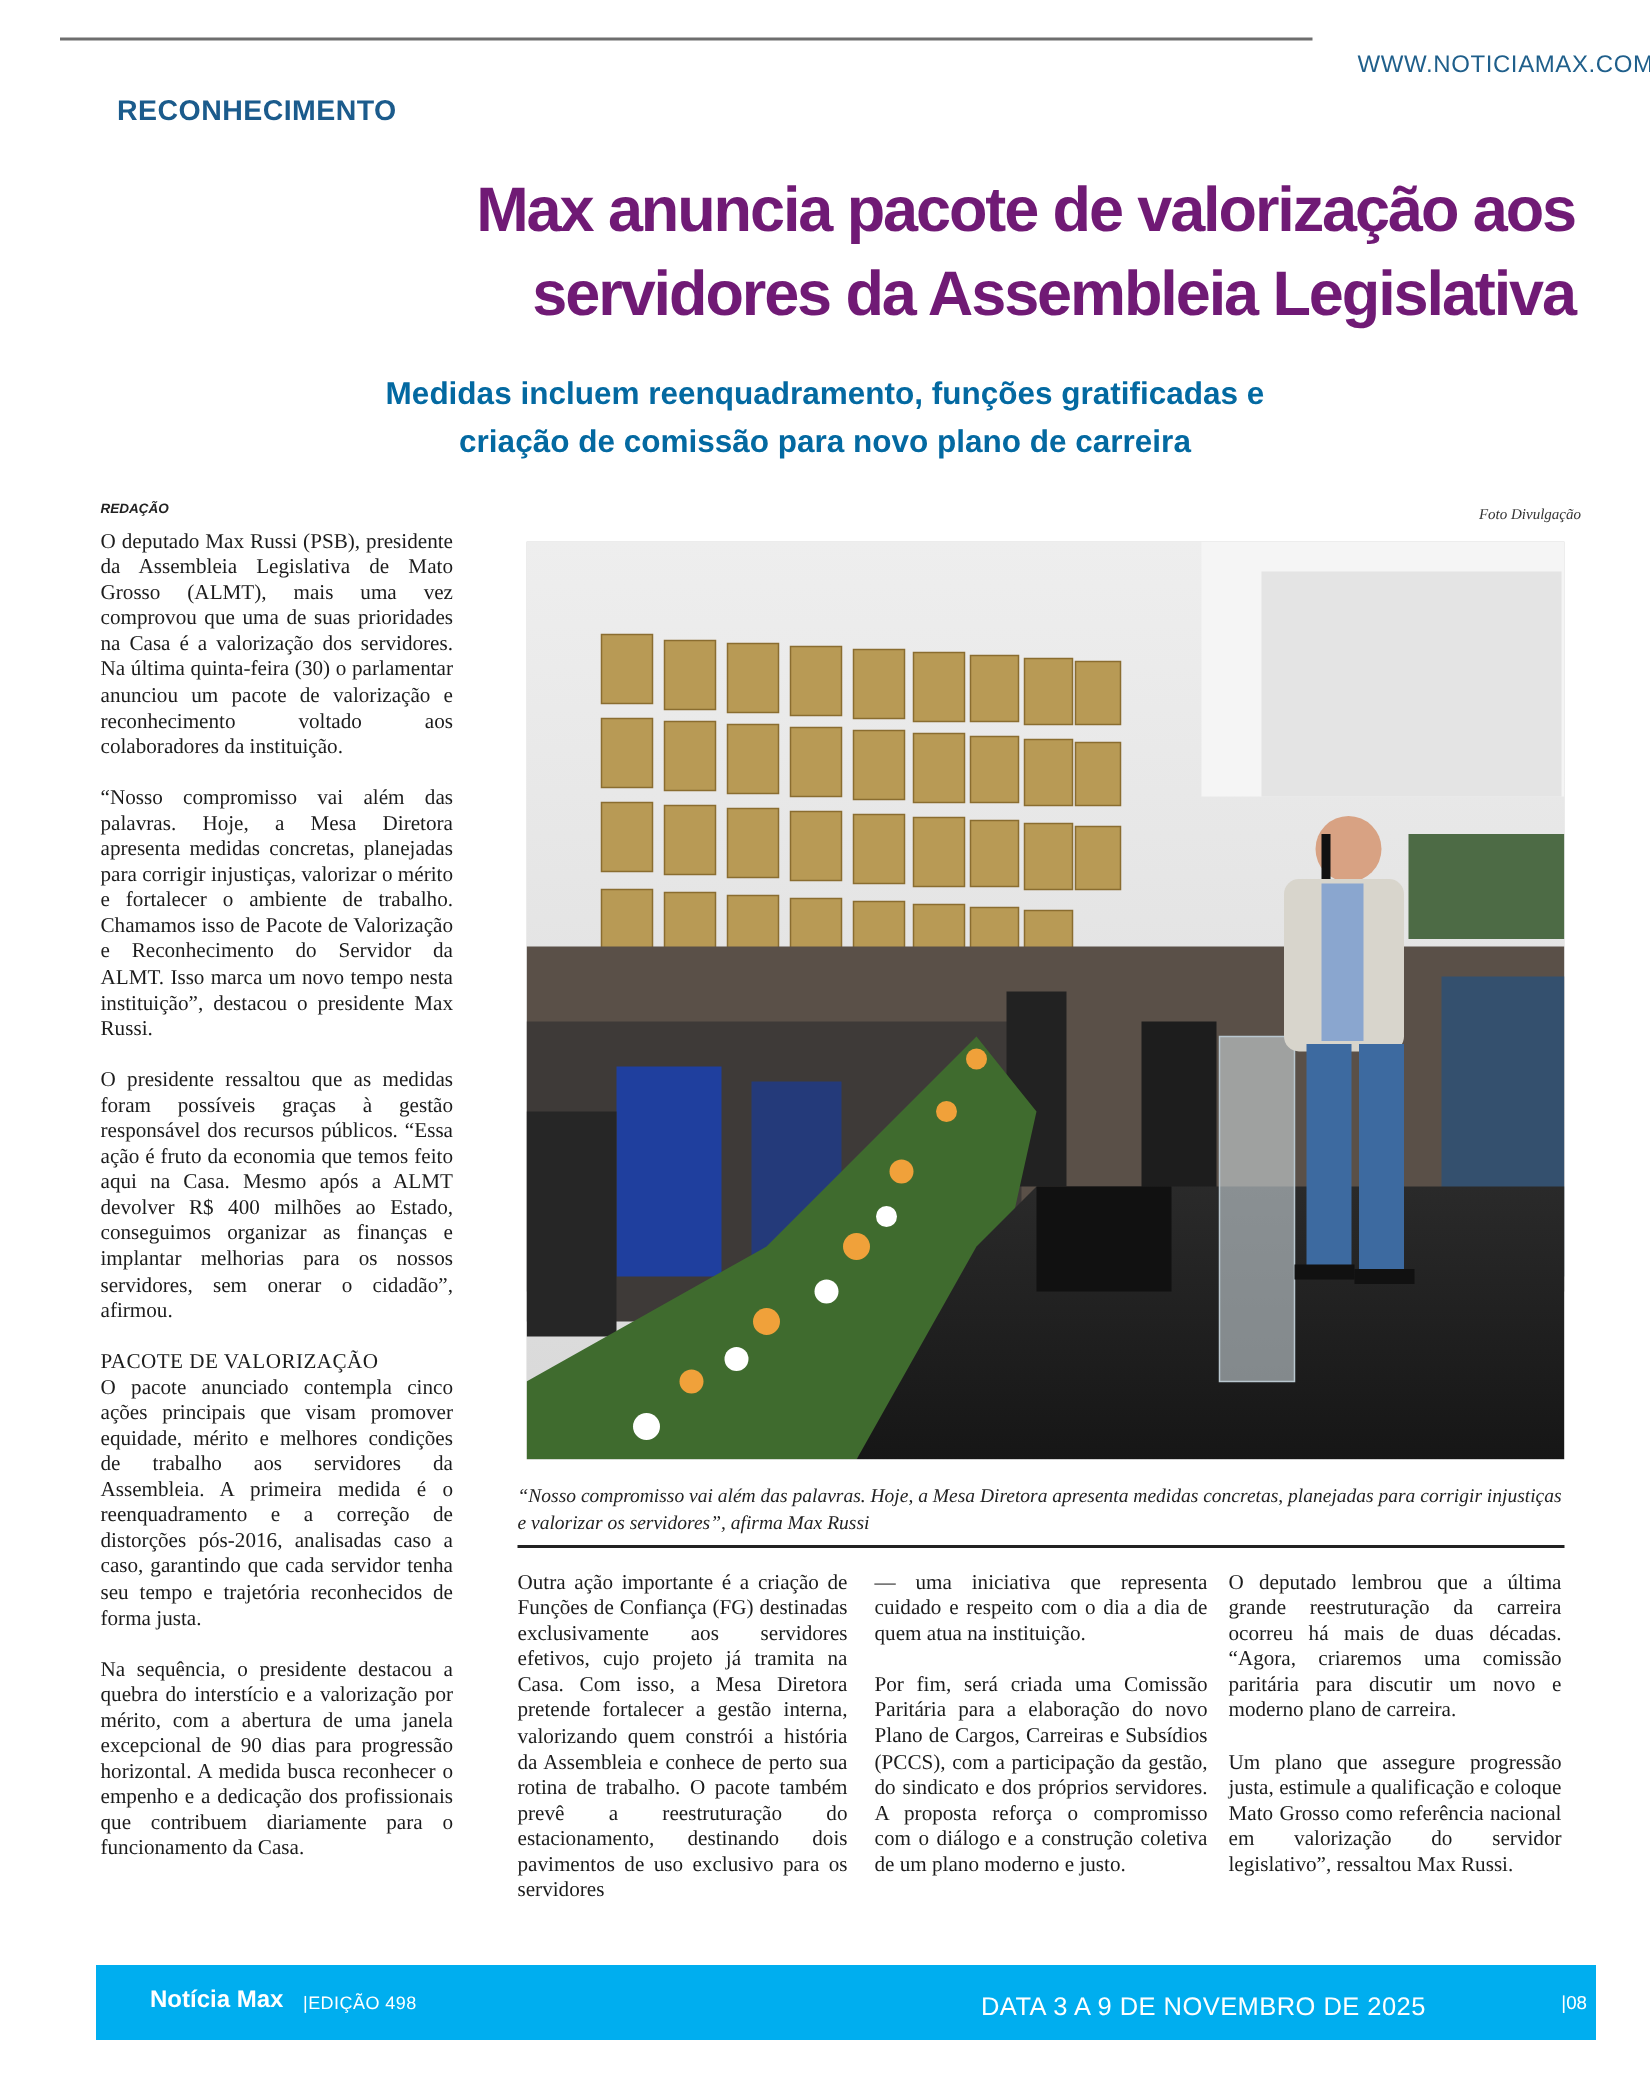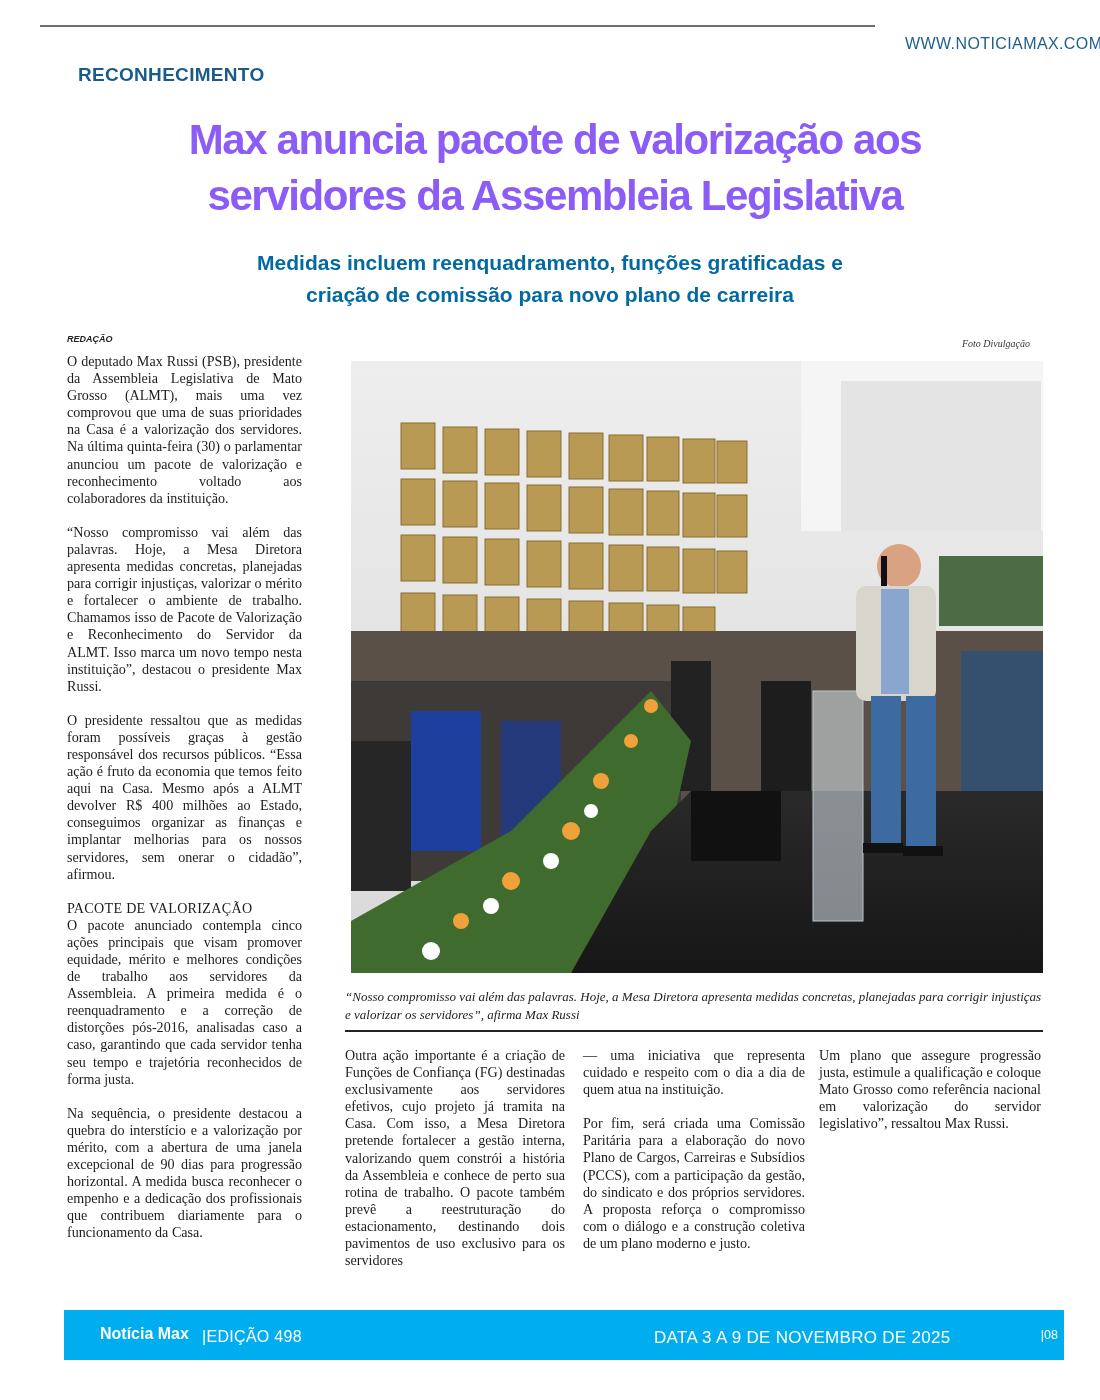--- a/index.html
+++ b/index.html
@@ -4,44 +4,44 @@
   <style>
     * { box-sizing: border-box; margin: 0; padding: 0; }
     html, body { width: 1100px; height: 1400px; background: #ffffff; overflow: hidden; }
     body { position: relative; font-family: "Liberation Serif", serif; color: #1a1a1a; }
 
     .top-rule { position: absolute; left: 40px; top: 25px; width: 835px; height: 2px; background: #6e6e6e; }
     .site-url { position: absolute; left: 882px; top: 35px; font-family: "Liberation Sans", sans-serif; font-size: 16px; letter-spacing: 0.4px; color: #1f5f8b; margin-left: 23px; }
 
     .section-label { position: absolute; left: 78px; top: 64px; font-family: "Liberation Sans", sans-serif; font-weight: bold; font-size: 19px; letter-spacing: 0.3px; color: #1b5b8c; }
 
-    .headline { position: absolute; left: 60px; top: 112px; width: 990px; text-align: center; font-family: "Liberation Sans", sans-serif; font-weight: bold; font-size: 42px; line-height: 56px; letter-spacing: -1.4px; color: #8b5cf6; }
+    .headline { position: absolute; left: 60px; top: 112px; width: 990px; text-align: right; font-family: "Liberation Sans", sans-serif; font-weight: bold; font-size: 42px; line-height: 56px; letter-spacing: -1.4px; color: #701a75; }
     .subheadline { position: absolute; left: 150px; top: 247px; width: 800px; text-align: center; font-family: "Liberation Sans", sans-serif; font-size: 21px; line-height: 32px; color: #0369a1; }
 
     .byline { position: absolute; left: 67px; top: 334px; font-family: "Liberation Sans", sans-serif; font-weight: bold; font-size: 9px; color: #222; font-style: italic; }
-    .photo-credit { position: absolute; right: 70px; top: 338px; font-style: italic; font-size: 10px; color: #333; }
+    .photo-credit { position: absolute; right: 46px; top: 338px; font-style: italic; font-size: 10px; color: #333; }
 
     .col { position: absolute; font-size: 14.1px; line-height: 17.1px; text-align: justify; hyphens: manual; color: #1c1c1c; }
     .col p { margin-bottom: 17px; }
     .col p:last-child { margin-bottom: 15px; }
     .col-left { left: 67px; top: 353px; width: 235px; }
     .col-a { left: 345px; top: 1047px; width: 220px; }
     .col-b { left: 583px; top: 1047px; width: 222px; }
     .col-c { left: 819px; top: 1047px; width: 222px; }
     .subhead-inline { display: block; letter-spacing: 0.3px; }
 
     .photo { position: absolute; left: 351px; top: 361px; width: 692px; height: 612px; overflow: hidden; background: #d9d9d9; }
     .photo svg { width: 100%; height: 100%; display: block; }
 
     .caption { position: absolute; left: 345px; top: 988px; width: 700px; font-style: italic; font-size: 13px; line-height: 18px; color: #222; }
     .caption-rule { position: absolute; left: 345px; top: 1030px; width: 698px; height: 2px; background: #222; }
 
     .footer { position: absolute; left: 40px; top: 1310px; width: 1000px; height: 50px; background: #00aeef; color: #ffffff; font-family: "Liberation Sans", sans-serif; margin-left: 24px; }
     .footer-brand { position: absolute; left: 36px; top: 15px; font-weight: bold; font-size: 16px; }
-    .footer-edition { position: absolute; left: 138px; top: 18px; font-size: 16px; letter-spacing: 0.3px; }
+    .footer-edition { position: absolute; left: 138px; top: 18px; font-size: 12px; letter-spacing: 0.3px; }
     .footer-date { position: absolute; left: 590px; top: 18px; font-size: 17px; letter-spacing: 0.3px; }
     .footer-page { position: absolute; right: 6px; top: 18px; font-size: 12.5px; text-align: right; }
   </style>
 </head>
 <body>
 
 <div class="top-rule"></div>
 <div class="site-url">WWW.NOTICIAMAX.COM.BR</div>
 
 <div class="section-label">RECONHECIMENTO</div>
@@ -170,20 +170,21 @@
 <div class="col col-a">
   <p>Outra ação importante é a criação de Funções de Confiança (FG) destinadas exclusivamente aos servidores efetivos, cujo projeto já tramita na Casa. Com isso, a Mesa Diretora pretende fortalecer a gestão interna, valorizando quem constrói a história da Assembleia e conhece de perto sua rotina de trabalho. O pacote também prevê a reestruturação do estacionamento, destinando dois pavimentos de uso exclusivo para os servidores</p>
 </div>
 
 <div class="col col-b">
   <p>— uma iniciativa que representa cuidado e respeito com o dia a dia de quem atua na instituição.</p>
   <p>Por fim, será criada uma Comissão Paritária para a elaboração do novo Plano de Cargos, Carreiras e Subsídios (PCCS), com a participação da gestão, do sindicato e dos próprios servidores. A proposta reforça o compromisso com o diálogo e a construção coletiva de um plano moderno e justo.</p>
 </div>
 
 <div class="col col-c">
+  <p>O deputado lembrou que a última grande reestruturação da carreira ocorreu há mais de duas décadas. “Agora, criaremos uma comissão paritária para discutir um novo e moderno plano de carreira.</p>
   <p>Um plano que assegure progressão justa, estimule a qualificação e coloque Mato Grosso como referência nacional em valorização do servidor legislativo”, ressaltou Max Russi.</p>
 </div>
 
 <div class="footer">
   <span class="footer-brand">Notícia Max</span>
   <span class="footer-edition">|EDIÇÃO 498</span>
   <span class="footer-date">DATA 3 A 9 DE NOVEMBRO DE 2025</span>
   <span class="footer-page">|08</span>
 </div>
 

